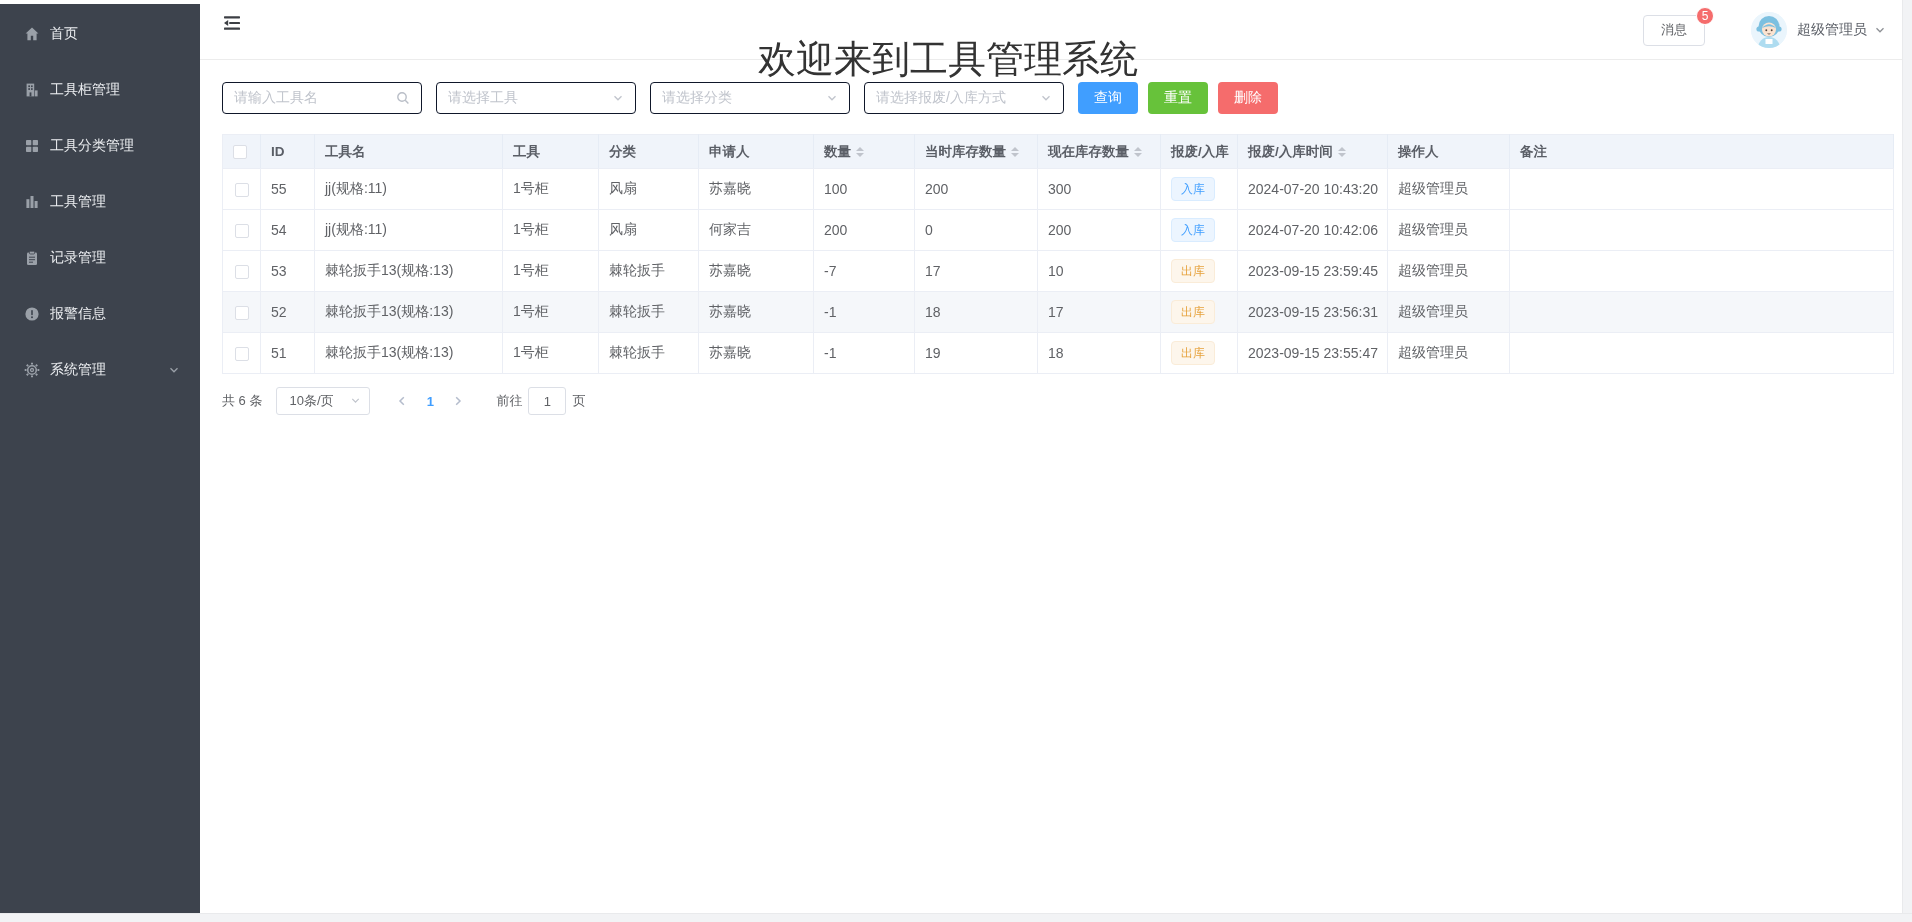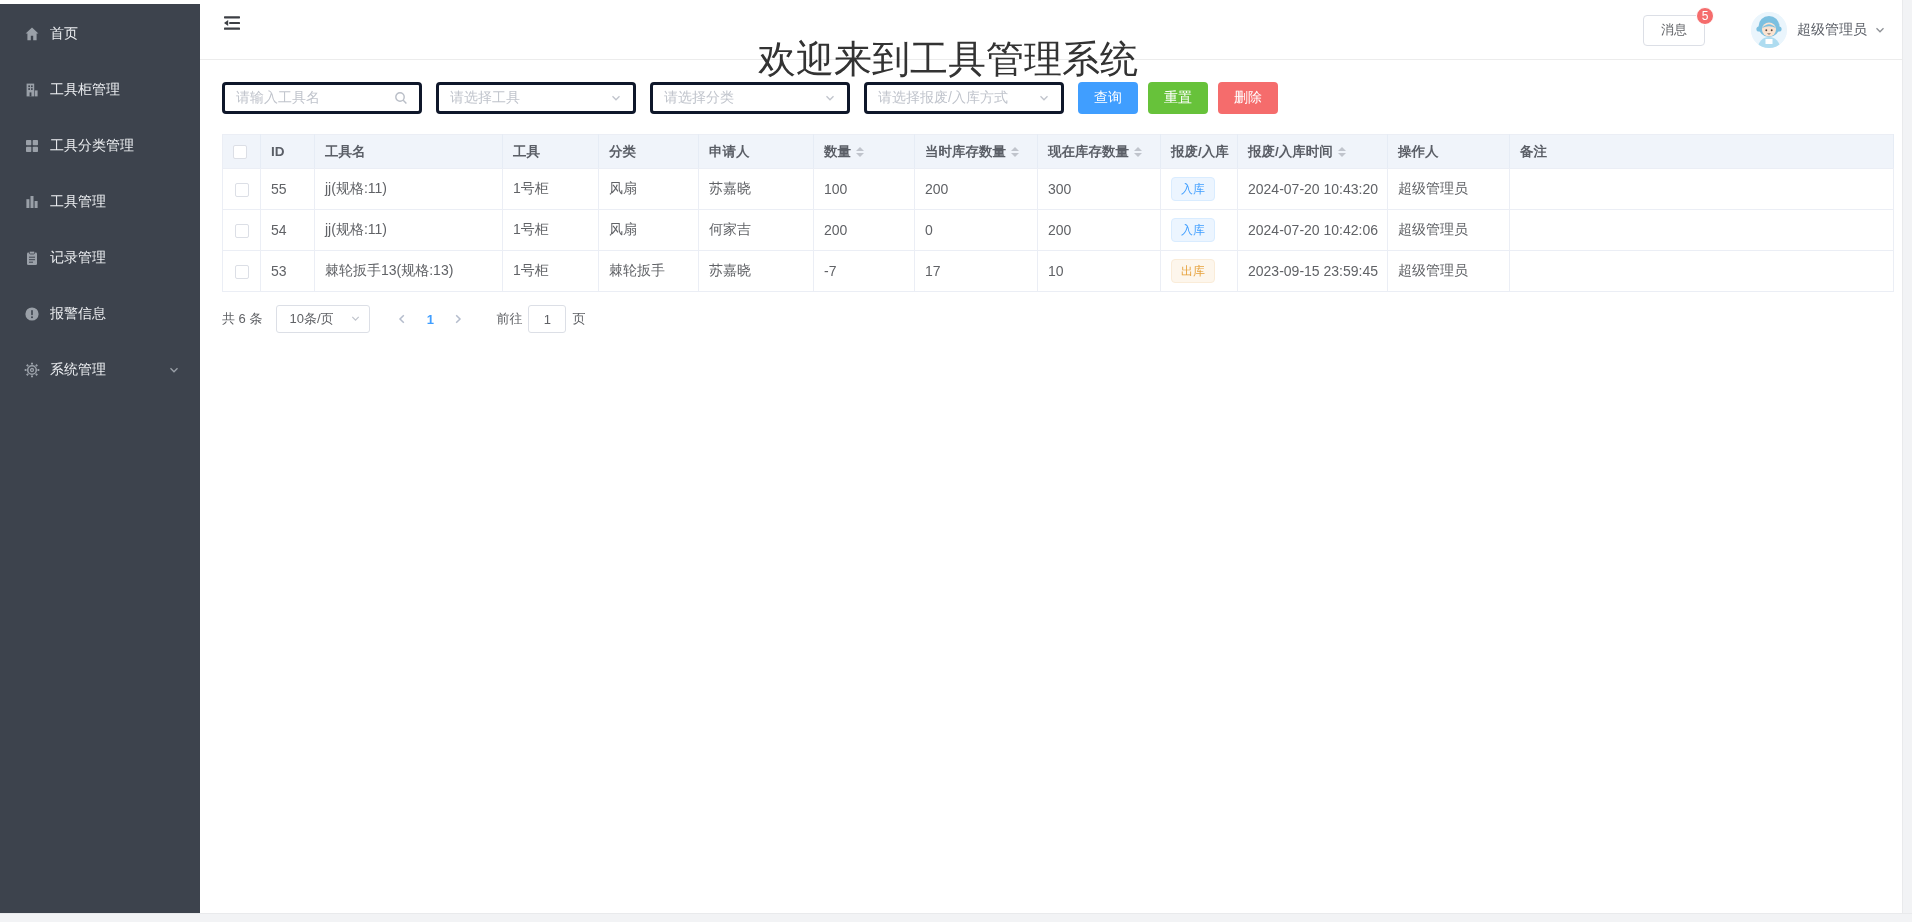--- a/index.html
+++ b/index.html
@@ -42,21 +42,21 @@
     color:#fff; font-size:12px; line-height:16px; text-align:center;
   }
   .user-box { display:flex; align-items:center; margin-left:46px; cursor:pointer; }
   .avatar { width:36px; height:36px; border-radius:50%; overflow:hidden; background:#eaf5fc; flex:none; }
   .user-name { margin-left:10px; font-size:14px; color:#5a5e66; }
   .user-caret { margin-left:7px; display:inline-flex; }
   
   .content { padding:22px 18px 0 22px; }
   .filter-bar { display:flex; align-items:center; margin-bottom:20px; }
   .f-field {
-    width:200px; height:32px; border:3px solid #0f172a; border-radius:4px;
+    width:200px; height:32px; border:1px solid #0f172a; border-radius:4px;
     background:#fff; display:flex; align-items:center; padding:0 11px;
     font-size:14px; color:#c0c4cc; margin-right:14px; cursor:text;
   }
   .f-field .ph { flex:1; overflow:hidden; white-space:nowrap; }
   .f-field .suffix { display:inline-flex; flex:none; }
   .f-select { cursor:pointer; }
   .btn {
     height:32px; padding:0 16px; border:none; border-radius:4px;
     color:#fff; font-size:14px; cursor:pointer; margin-right:10px;
     font-family:inherit;
@@ -412,20 +412,50 @@
           <td>棘轮扳手</td>
           <td>苏嘉晓</td>
           <td>-7</td>
           <td>17</td>
           <td>10</td>
           <td><span class="tag mode-tag tag-out">出库</span></td>
           <td>2023-09-15 23:59:45</td>
           <td>超级管理员</td>
           <td></td>
         </tr>
+        <tr>
+          <td class="cell-center"><span class="cbx"></span></td>
+          <td>52</td>
+          <td>棘轮扳手13(规格:13)</td>
+          <td>1号柜</td>
+          <td>棘轮扳手</td>
+          <td>苏嘉晓</td>
+          <td>-1</td>
+          <td>18</td>
+          <td>17</td>
+          <td><span class="tag mode-tag tag-out">出库</span></td>
+          <td>2023-09-15 23:56:31</td>
+          <td>超级管理员</td>
+          <td></td>
+        </tr>
+        <tr>
+          <td class="cell-center"><span class="cbx"></span></td>
+          <td>51</td>
+          <td>棘轮扳手13(规格:13)</td>
+          <td>1号柜</td>
+          <td>棘轮扳手</td>
+          <td>苏嘉晓</td>
+          <td>-1</td>
+          <td>19</td>
+          <td>18</td>
+          <td><span class="tag mode-tag tag-out">出库</span></td>
+          <td>2023-09-15 23:55:47</td>
+          <td>超级管理员</td>
+          <td></td>
+        </tr>
       </tbody>
     </table>
 
     <div class="pagination">
       <span class="pg-total">共 6 条</span>
       <div class="pg-size">
         <span>10条/页</span>
         <span>
           <svg width="11" height="11" viewBox="0 0 12 12">
               <path d="M2.5 4.3 6 7.8l3.5-3.5" fill="none" stroke="#c0c4cc" stroke-width="1.3"></path>

